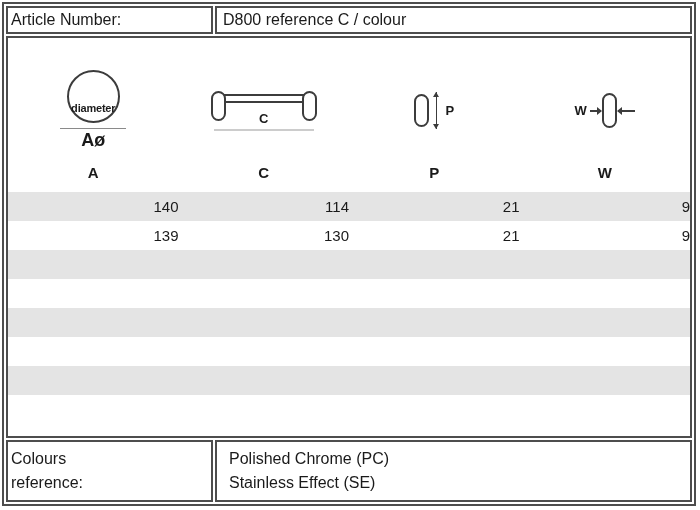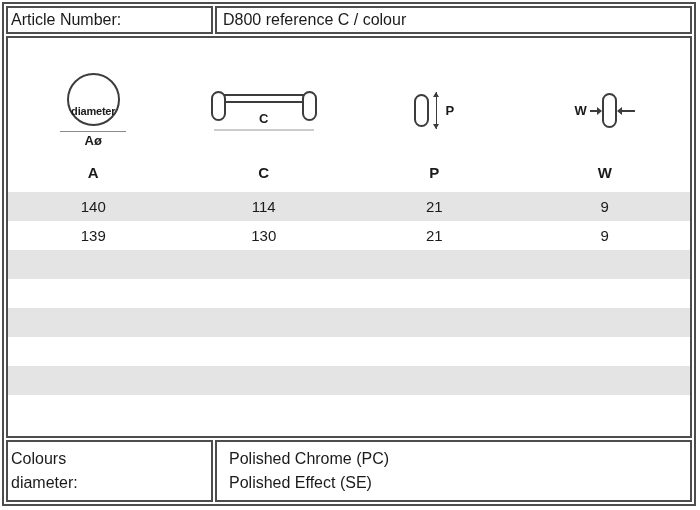--- a/index.html
+++ b/index.html
@@ -33,21 +33,21 @@
     align-items:center; justify-items:center;
   }
   .diag { display:flex; flex-direction:column; align-items:center; }
 
   .circle {
     width:53px; height:53px; border:2px solid #3c3c3c; border-radius:50%;
     box-sizing:border-box; display:flex; align-items:flex-end; justify-content:center;
   }
   .circle .diam-text { font-weight:bold; font-size:11px; padding-bottom:7px; letter-spacing:-0.2px; }
   .a-line { width:66px; height:1px; background:#8a8a8a; margin-top:5px; }
-  .a-label { font-weight:bold; font-size:13px; margin-top:1px; }
+  .a-label { font-weight:bold; font-size:18px; margin-top:1px; }
 
   .handle { position:relative; width:106px; height:30px; }
   .handle .bar {
     position:absolute; left:9px; right:9px; top:3px; height:9px;
     border-top:2px solid #3c3c3c; border-bottom:2px solid #3c3c3c;
     box-sizing:border-box;
   }
   .cap {
     position:absolute; top:0; width:15px; height:30px;
     border:2px solid #3c3c3c; border-radius:8px; background:#ffffff;
@@ -90,21 +90,21 @@
   }
   .w-cap { width:15px; height:35px; border:2px solid #3c3c3c; border-radius:8px; box-sizing:border-box; }
 
   
   .dim-header {
     height:38px; display:grid; grid-template-columns:repeat(4,1fr);
     align-items:center; text-align:center; font-weight:bold; font-size:15px;
   }
   .dim-row {
     height:29px; display:grid; grid-template-columns:repeat(4,1fr);
-    align-items:center; text-align:center; font-size:15px;
+    align-items:center; text-align:right; font-size:15px;
   }
   .dim-row.gray { background:#e4e4e4; }
 
   .colours-label div, .colours-values div { line-height:24px; }
   .colours-values { padding-left:12px; }
 </style>
 </head>
 <body>
 
 <div class="sheet">
@@ -190,23 +190,23 @@
         <div class="dim-row"></div>
         <div class="dim-row gray"></div>
         <div class="dim-row"></div>
 
       </td>
     </tr>
 
     <tr class="colours-row">
       <td class="colours-label">
         <div>Colours</div>
-        <div>diameter:</div>
+        <div>reference:</div>
       </td>
       <td class="colours-values">
         <div>Polished Chrome (PC)</div>
-        <div>Polished Effect (SE)</div>
+        <div>Stainless Effect (SE)</div>
       </td>
     </tr>
 
   </tbody>
     </table>
 </div>
 
 </body></html>

